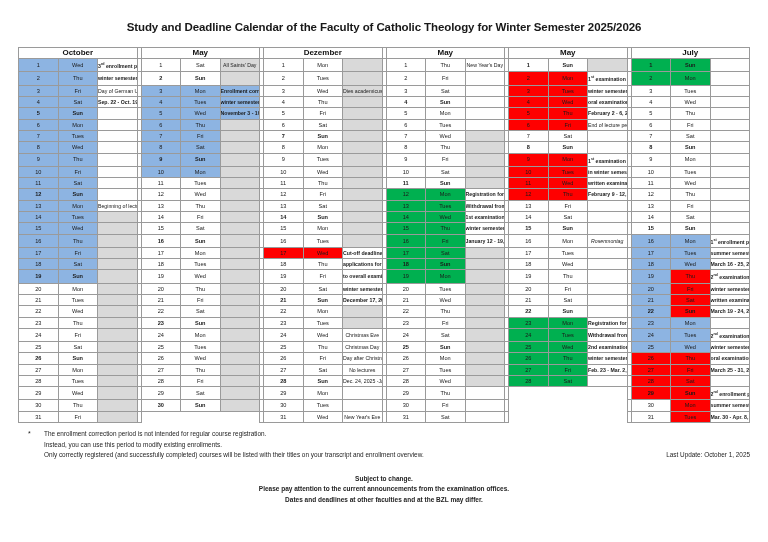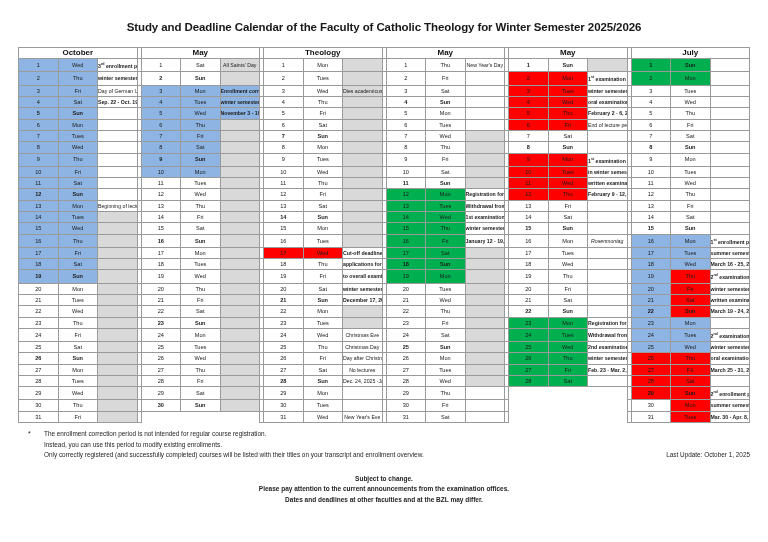--- a/index.html
+++ b/index.html
@@ -118,21 +118,21 @@
   <div class="title">Study and Deadline Calendar of the Faculty of Catholic Theology for Winter Semester 2025/2026</div>
 
   <div class="cal-wrap">
     <table class="cal">
       <thead>
         <tr id="head-row">
             <th class="month-head" colspan="3">October</th>
             <th class="spacer"></th>
             <th class="month-head" colspan="3">May</th>
             <th class="spacer"></th>
-            <th class="month-head" colspan="3">Theology</th>
+            <th class="month-head" colspan="3">Dezember</th>
             <th class="spacer"></th>
             <th class="month-head" colspan="3">May</th>
             <th class="spacer"></th>
             <th class="month-head" colspan="3">May</th>
             <th class="spacer"></th>
             <th class="month-head" colspan="3">July</th>
           </tr>
       </thead>
       <tbody id="body-rows">
           <tr>

